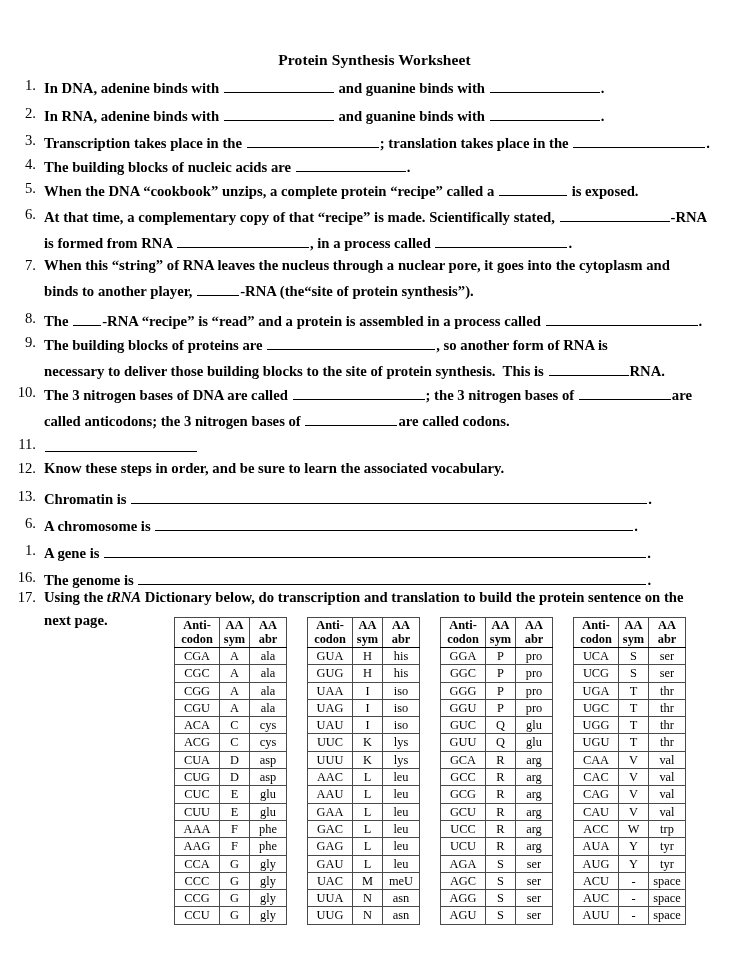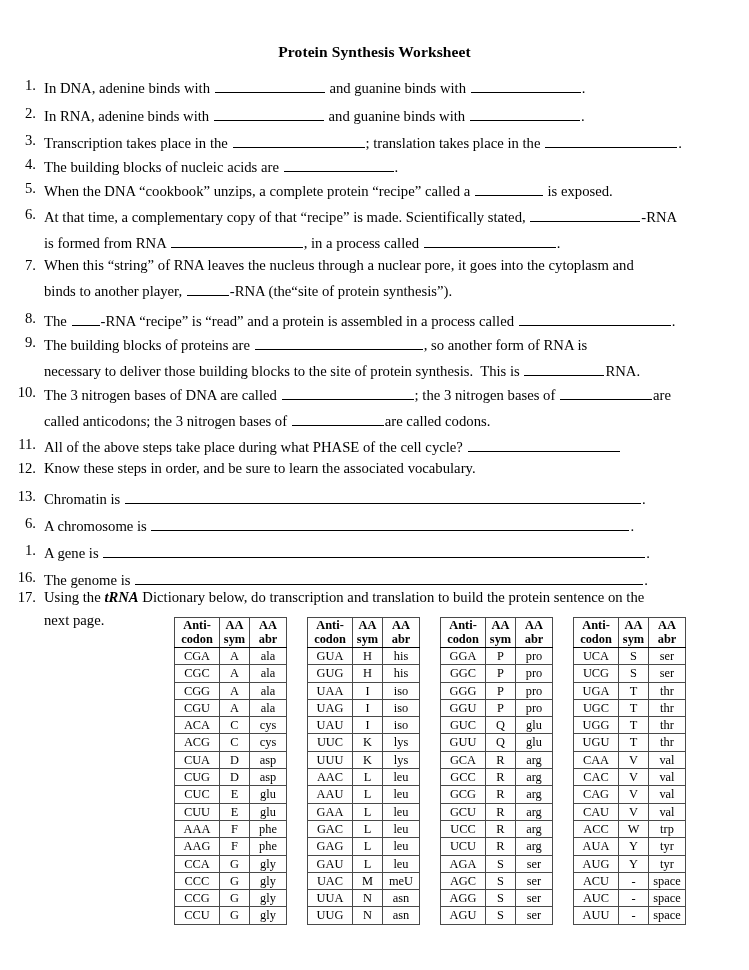--- a/index.html
+++ b/index.html
@@ -13,21 +13,21 @@
     height: 970px;
     font-family: "Liberation Serif", "DejaVu Serif", serif;
     color: #000000;
     overflow: hidden;
   }
   .page {
     position: relative;
     width: 749px;
     height: 970px;
     box-sizing: border-box;
-    padding: 0;
+    padding: 8px;
   }
   .doc-title {
     text-align: center;
     font-weight: bold;
     font-size: 15.5px;
     margin: 0;
     padding-top: 43px;
     letter-spacing: 0.1px;
   }
   ol.questions {
@@ -49,20 +49,21 @@
     width: 36px;
     text-align: right;
     white-space: nowrap;
   }
   .qline {
     display: block;
     white-space: pre-wrap;
   }
   .qtext {
     display: inline;
+    font-weight: bold;
   }
   .blank {
     display: inline-block;
     border-bottom: 1px solid #000;
     height: 0.95em;
     vertical-align: baseline;
     margin: 0 1px;
   }
   .b-xs   { width: 42px; }
   .b-sm   { width: 68px; }
@@ -160,21 +161,21 @@
         <span class="qline"><span class="qtext">The building blocks of proteins are </span><span class="blank b-wide"></span><span class="qtext">, so another form of RNA is</span></span>
         <span class="qline" style="margin-top: 8px;"><span class="qtext">necessary to deliver those building blocks to the site of protein synthesis.  This is </span><span class="blank b-md"></span><span class="qtext">RNA.</span></span>
       </li>
       <li style="position: absolute; left: 0px; top: 385px; width: 749px;">
         <span class="qnum">10.</span>
         <span class="qline"><span class="qtext">The 3 nitrogen bases of DNA are called </span><span class="blank b-xxl"></span><span class="qtext">; the 3 nitrogen bases of </span><span class="blank b-lg"></span><span class="qtext">are</span></span>
         <span class="qline" style="margin-top: 8px;"><span class="qtext">called anticodons; the 3 nitrogen bases of </span><span class="blank b-lg"></span><span class="qtext">are called codons.</span></span>
       </li>
       <li style="position: absolute; left: 0px; top: 437px; width: 749px;">
         <span class="qnum">11.</span>
-        <span class="qline"><span class="qtext">All of the above steps take place during what PHASE of the cell cycle? </span><span class="blank b-huge"></span></span>
+        <span class="qline"><span class="blank b-huge"></span></span>
       </li>
       <li style="position: absolute; left: 0px; top: 461px; width: 749px;">
         <span class="qnum">12.</span>
         <span class="qline"><span class="qtext">Know these steps in order, and be sure to learn the associated vocabulary.</span></span>
       </li>
       <li style="position: absolute; left: 0px; top: 489px; width: 749px;">
         <span class="qnum">13.</span>
         <span class="qline"><span class="qtext">Chromatin is </span><span class="blank b-rule-a"></span><span class="qtext">.</span></span>
       </li>
       <li style="position: absolute; left: 0px; top: 516px; width: 749px;">

